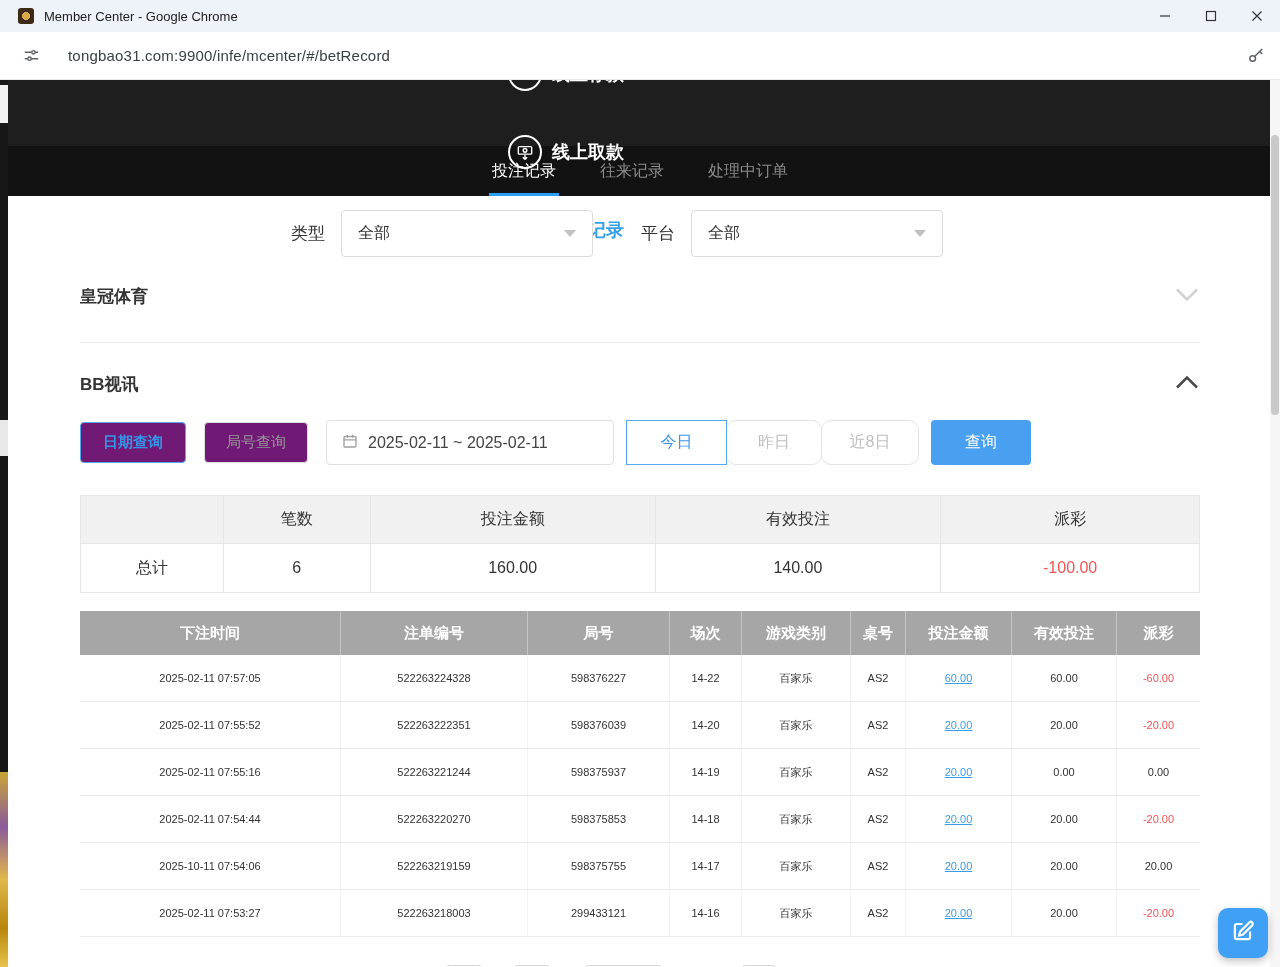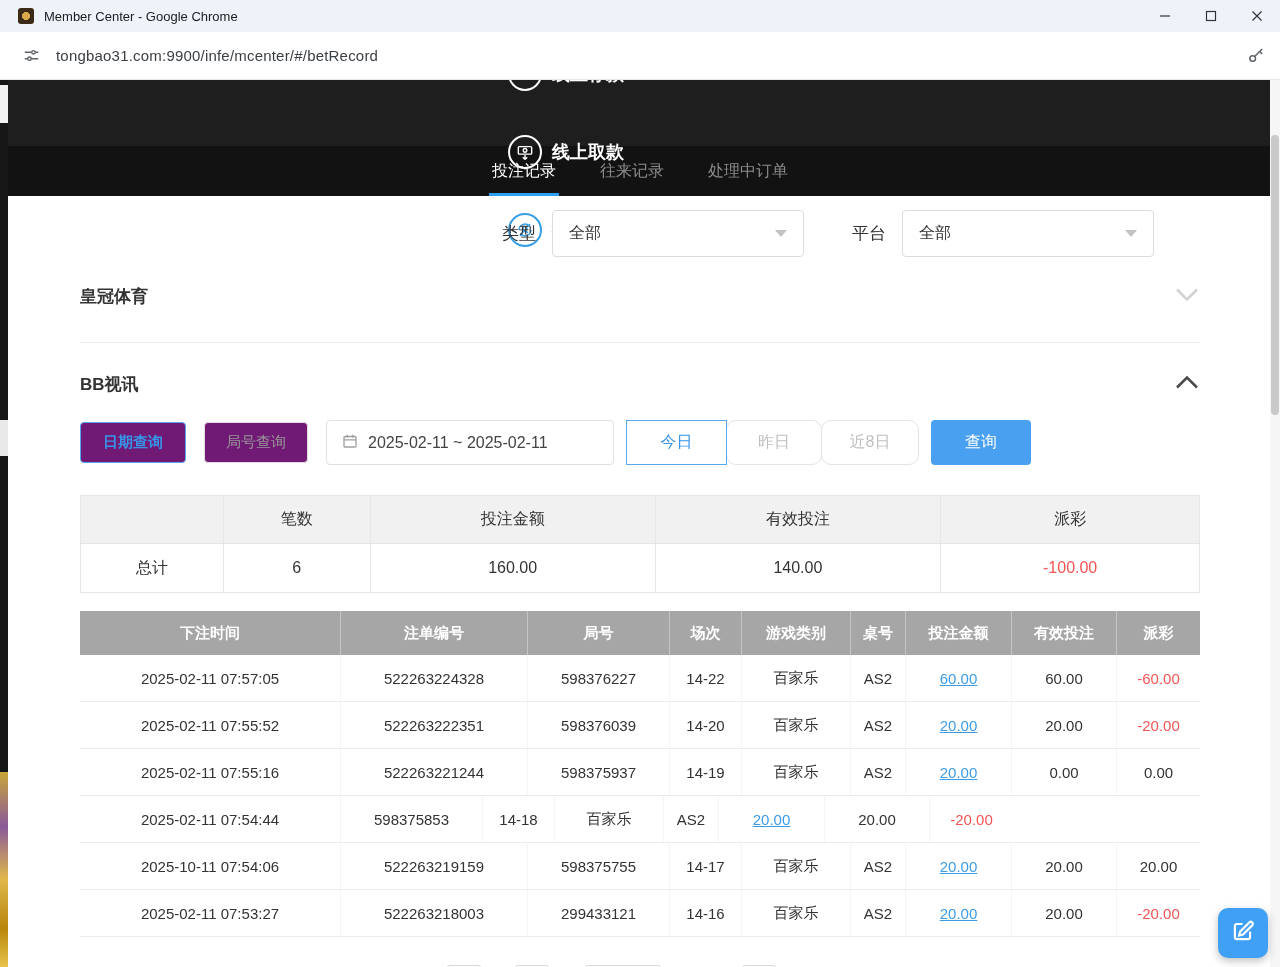--- a/index.html
+++ b/index.html
@@ -11,41 +11,41 @@
   
   .titlebar { height:32px; background:#eef3fa; display:flex; align-items:center; position:relative; }
   .favicon { width:16px; height:16px; margin-left:18px; border-radius:3px;
     background: radial-gradient(circle at 50% 50%, #d9a84c 0 34%, #3a2a16 35%); }
   .window-title { margin-left:10px; font-size:13px; color:#202020; }
   .win-controls { position:absolute; right:0; top:0; height:32px; display:flex; }
   .win-btn { width:46px; height:32px; display:flex; align-items:center; justify-content:center; cursor:pointer; }
   
   .urlbar { height:48px; background:#fff; display:flex; align-items:center; border-bottom:1px solid #e6e8eb; position:relative; }
   .site-info { width:34px; height:28px; margin-left:14px; display:flex; align-items:center; justify-content:center; border-radius:14px; cursor:pointer; }
-  .url-text { margin-left:8px; font-size:15px; color:#3a3f44; letter-spacing:.2px; cursor:text; }
+  .url-text { margin-left:20px; font-size:15px; color:#3a3f44; letter-spacing:.2px; cursor:text; }
   .key { margin-left:auto; margin-right:14px; cursor:pointer; display:flex; }
   
   .left-strip { position:absolute; left:0; top:80px; width:8px; height:887px; background:#171717; z-index:5; }
   .ls-a { position:absolute; top:5px; left:0; width:8px; height:38px; background:#f2f2f2; }
   .ls-b { position:absolute; top:340px; left:0; width:8px; height:36px; background:#e9e9e9; }
   .ls-c { position:absolute; bottom:0; left:0; width:8px; height:195px;
     background: linear-gradient(180deg,#c9a637 0%, #8a5a9a 28%, #e0b84a 55%, #b8860b 80%, #e8c24a 100%); }
   
   .content { margin-left:8px; width:1264px; height:887px; position:relative; background:#fff; overflow:hidden; }
   .navbar { height:66px; background:#1e1e1e; display:flex; align-items:center; justify-content:center; padding-right:148px; gap:44px;flex-direction:column; }
   .nav-item { display:flex; align-items:center; gap:10px; color:#fff; font-size:18px; font-weight:700; cursor:pointer; white-space:nowrap; }
   .nav-item.active { color:#35a0e8; }
   .nav-icon { width:34px; height:34px; border:2px solid currentColor; border-radius:50%; display:flex; align-items:center; justify-content:center; flex:none; }
   .tabrow { height:50px; background:#121212; display:flex; justify-content:center; gap:38px; }
   .tab { height:50px; display:flex; align-items:center; font-size:16px; color:#8b8b8b; position:relative; padding:0 3px; cursor:pointer; }
   .tab.active { color:#fff; }
   .tab.active::after { content:""; position:absolute; left:0; right:0; bottom:0; height:3px; background:#2ba0f2; }
   .white { padding:0 72px; }
   
-  .filter-row { display:flex; align-items:center; justify-content:flex-end; padding-right:46px; margin-top:14px; }
+  .filter-row { display:flex; align-items:center; justify-content:center; padding-right:46px; margin-top:14px; }
   .filter-label { font-size:17px; color:#333; margin-right:16px; }
   .ml48 { margin-left:48px; }
   .dropdown { width:252px; height:47px; border:1px solid #dcdcdc; border-radius:4px; display:flex; align-items:center;
     padding:0 16px; font-size:16px; color:#333; background:#fff; cursor:pointer; }
   .caret { margin-left:auto; width:0; height:0; border-left:6px solid transparent; border-right:6px solid transparent; border-top:7px solid #c2c2c2; }
   
   .section-row { display:flex; align-items:center; justify-content:space-between; cursor:pointer; }
   .crown { margin-top:28px; padding-bottom:34px; border-bottom:1px solid #ececec; }
   .bb { margin-top:30px; }
   .section-title { font-size:17px; font-weight:700; color:#333; }
@@ -73,21 +73,21 @@
   .sum-body .sum-cell { height:49px; background:#fff; }
   .s1{width:143px}.s2{width:147px}.s3{width:285px}.s4{width:286px}.s5{width:259px}
   .neg { color:#f25555 !important; }
   
   .btable { margin-top:18px; }
   .bt-head { display:flex; background:#a6a6a6; height:44px; }
   .bt-hcell { color:#fff; font-size:15px; font-weight:700; display:flex; align-items:center; justify-content:center;
     border-right:1px solid rgba(255,255,255,.35); }
   .bt-hcell:last-child { border-right:none; }
   .bt-row { display:flex; height:47px; border-bottom:1px solid #ececec; background:#fff; }
-  .bt-cell { display:flex; align-items:center; justify-content:center; font-size:15px; color:#333; border-right:1px solid #f4f4f4; }
+  .bt-cell { display:flex; align-items:center; justify-content:center; font-size:11px; color:#333; border-right:1px solid #f4f4f4; }
   .bt-cell:last-child { border-right:none;text-align:center; }
   .c1{width:261px}.c2{width:187px}.c3{width:142px}.c4{width:72px}.c5{width:109px}
   .c6{width:55px}.c7{width:106px}.c8{width:105px}.c9{width:83px}
   .amount-link { color:#3d9ce8; text-decoration:underline; cursor:pointer; }
   
   .pagination { display:flex; margin-top:28px; margin-left:367px; }
   .pg { height:30px; border:1px solid #d8d8d8; border-radius:3px; background:#fff; cursor:pointer; }
   
   .fab { position:absolute; right:12px; bottom:9px; width:50px; height:50px; background:#3fa0f5; border-radius:10px;
     display:flex; align-items:center; justify-content:center; box-shadow:0 3px 8px rgba(0,0,0,.25); z-index:8; cursor:pointer; }
@@ -338,20 +338,21 @@
           <div class="bt-cell c6">AS2</div>
           <div class="bt-cell c7">
               <span class="amount-link">20.00</span>
             </div>
           <div class="bt-cell c8">0.00</div>
           <div class="bt-cell c9 js-money">0.00</div>
         </div>
 
         <div class="bt-row">
           <div class="bt-cell c1">2025-02-11 07:54:44</div>
+          <div class="bt-cell c2">522263220270</div>
           <div class="bt-cell c3">598375853</div>
           <div class="bt-cell c4">14-18</div>
           <div class="bt-cell c5">百家乐</div>
           <div class="bt-cell c6">AS2</div>
           <div class="bt-cell c7">
               <span class="amount-link">20.00</span>
             </div>
           <div class="bt-cell c8">20.00</div>
           <div class="bt-cell c9 js-money neg">-20.00</div>
         </div>

